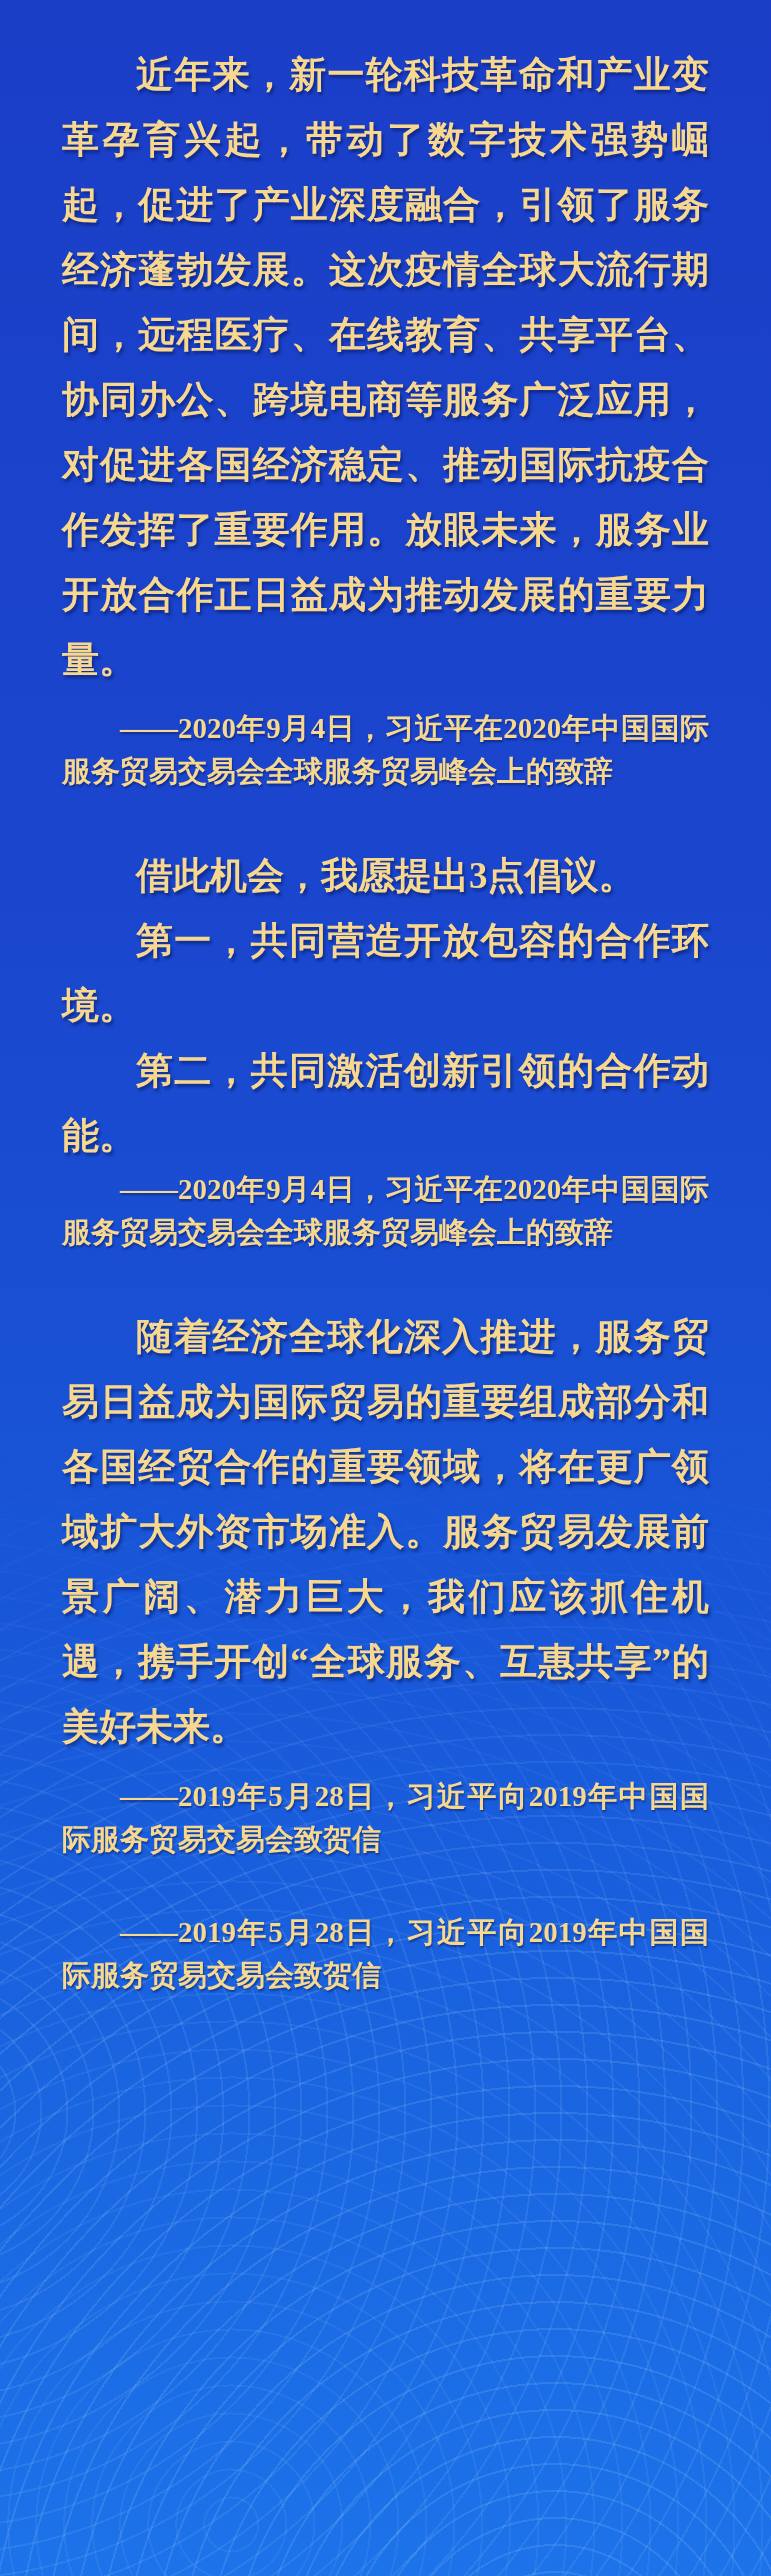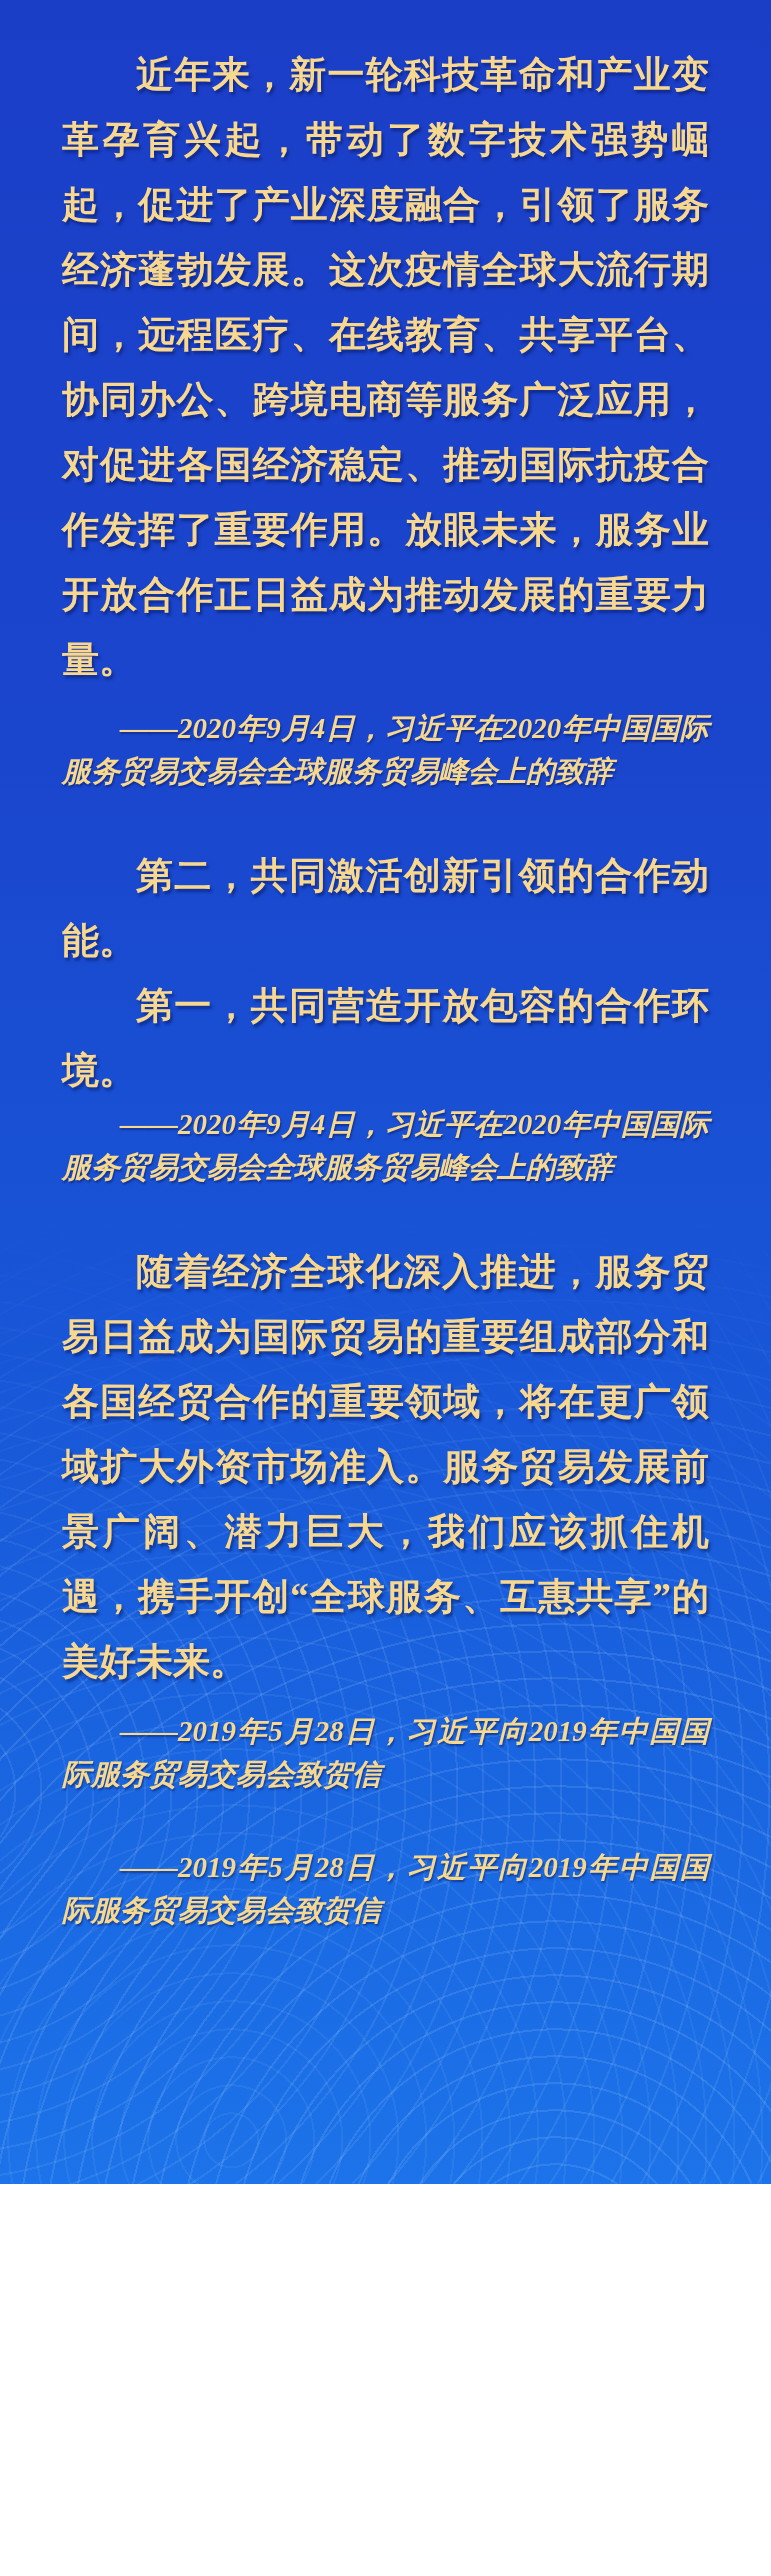--- a/index.html
+++ b/index.html
@@ -3,21 +3,21 @@
 <meta charset="utf-8">
 <style>
   html,body{margin:0;padding:0;}
   body{
     width:771px;height:2576px;
     font-family:"Liberation Serif","DejaVu Serif",serif;
     overflow:hidden;
   }
   .poster{
     position:relative;
-    width:771px;height:2184px;
+    width:771px;height:2576px;
     background:linear-gradient(180deg,#1b3ec7 0%,#1a46cd 35%,#1856d8 62%,#1a68e2 85%,#1d73e9 100%);
     overflow:hidden;
   }
   .rings{
     position:absolute;inset:0;
     background:
       repeating-radial-gradient(circle at 72% 104%, rgba(170,215,255,0) 0 25px, rgba(180,220,255,.14) 25px 27px),
       repeating-radial-gradient(circle at -8% 82%,  rgba(170,215,255,0) 0 24px, rgba(180,220,255,.11) 24px 26px),
       repeating-radial-gradient(circle at 30% 98%,  rgba(170,215,255,0) 0 26px, rgba(180,220,255,.08) 26px 28px);
     -webkit-mask-image:linear-gradient(180deg, rgba(0,0,0,0) 0%, rgba(0,0,0,0) 56%, #000 76%, #000 100%);
@@ -38,21 +38,20 @@
     text-shadow:1.9px 2.9px 2.9px rgba(8,22,92,.55);
   }
   .attr{
     margin:0 0 50px 0;
     font-size:29px;line-height:43px;
     font-weight:700;
     text-align:justify;
     text-indent:2em;
     color:#f7d88f;
     text-shadow:1px 1.9px 1.9px rgba(8,22,92,.5);
-    font-style:italic;
   }
   .quote-block.q2{margin-top:39px;}
   .quote-block.q3{margin-top:39px;}
   .quote-block.q4{margin-top:29px;}
   .q2 .para{margin-bottom:0;}
   .q2 .para.last{margin-bottom:15.4px;}
 </style>
 </head>
 <body>
 
@@ -60,22 +59,23 @@
   <div class="rings"></div>
 
   <main class="content">
 
     <section class="quote-block q1">
       <p class="para">近年来，新一轮科技革命和产业变革孕育兴起，带动了数字技术强势崛起，促进了产业深度融合，引领了服务经济蓬勃发展。这次疫情全球大流行期间，远程医疗、在线教育、共享平台、协同办公、跨境电商等服务广泛应用，对促进各国经济稳定、推动国际抗疫合作发挥了重要作用。放眼未来，服务业开放合作正日益成为推动发展的重要力量。</p>
       <p class="attr">——2020年9月4日，习近平在2020年中国国际服务贸易交易会全球服务贸易峰会上的致辞</p>
     </section>
 
     <section class="quote-block q2">
+      <p class="para">借此机会，我愿提出3点倡议。</p>
+      <p class="para">第一，共同营造开放包容的合作环境。</p>
       <p class="para">第二，共同激活创新引领的合作动能。</p>
-      <p class="para">第一，共同营造开放包容的合作环境。</p>
       <p class="attr">——2020年9月4日，习近平在2020年中国国际服务贸易交易会全球服务贸易峰会上的致辞</p>
     </section>
 
     <section class="quote-block q3">
       <p class="para">随着经济全球化深入推进，服务贸易日益成为国际贸易的重要组成部分和各国经贸合作的重要领域，将在更广领域扩大外资市场准入。服务贸易发展前景广阔、潜力巨大，我们应该抓住机遇，携手开创“全球服务、互惠共享”的美好未来。</p>
       <p class="attr">——2019年5月28日，习近平向2019年中国国际服务贸易交易会致贺信</p>
     </section>
 
     <section class="quote-block q4">
       <p class="attr">——2019年5月28日，习近平向2019年中国国际服务贸易交易会致贺信</p>

